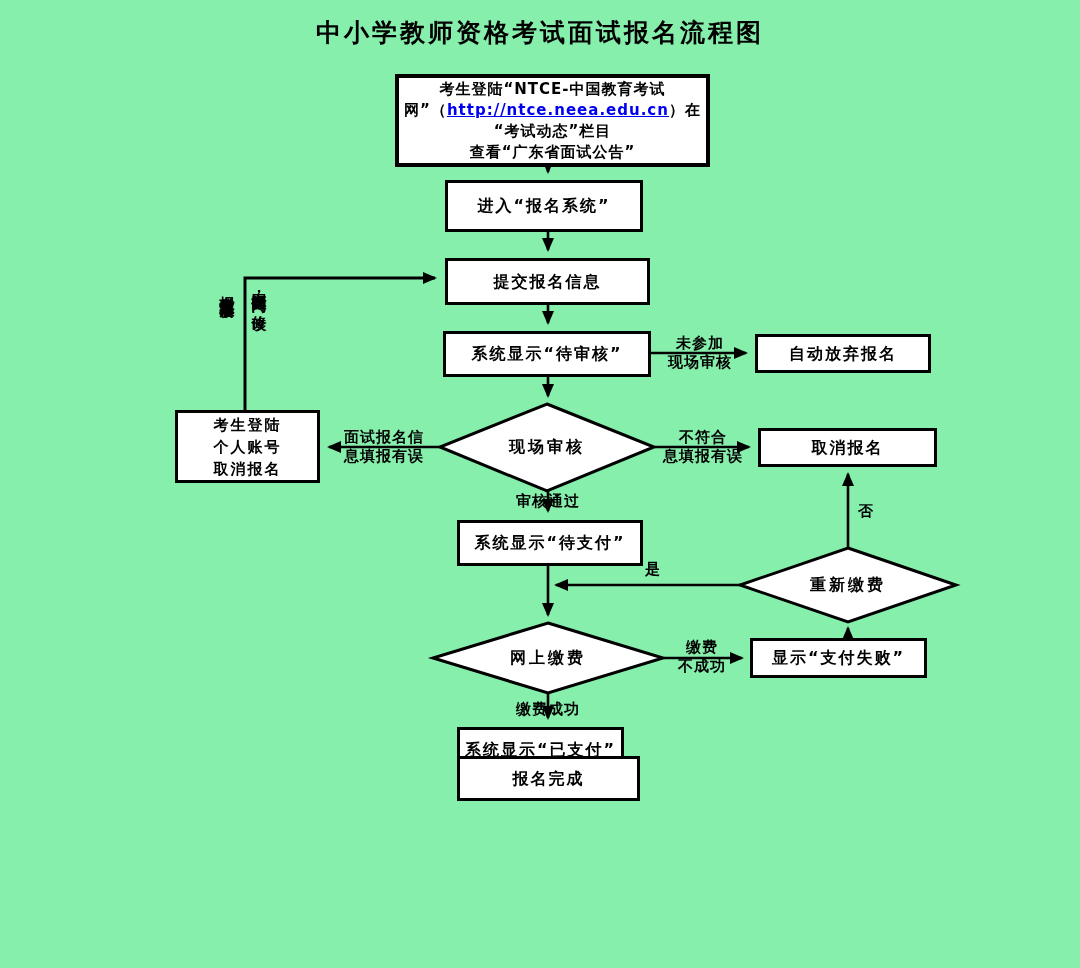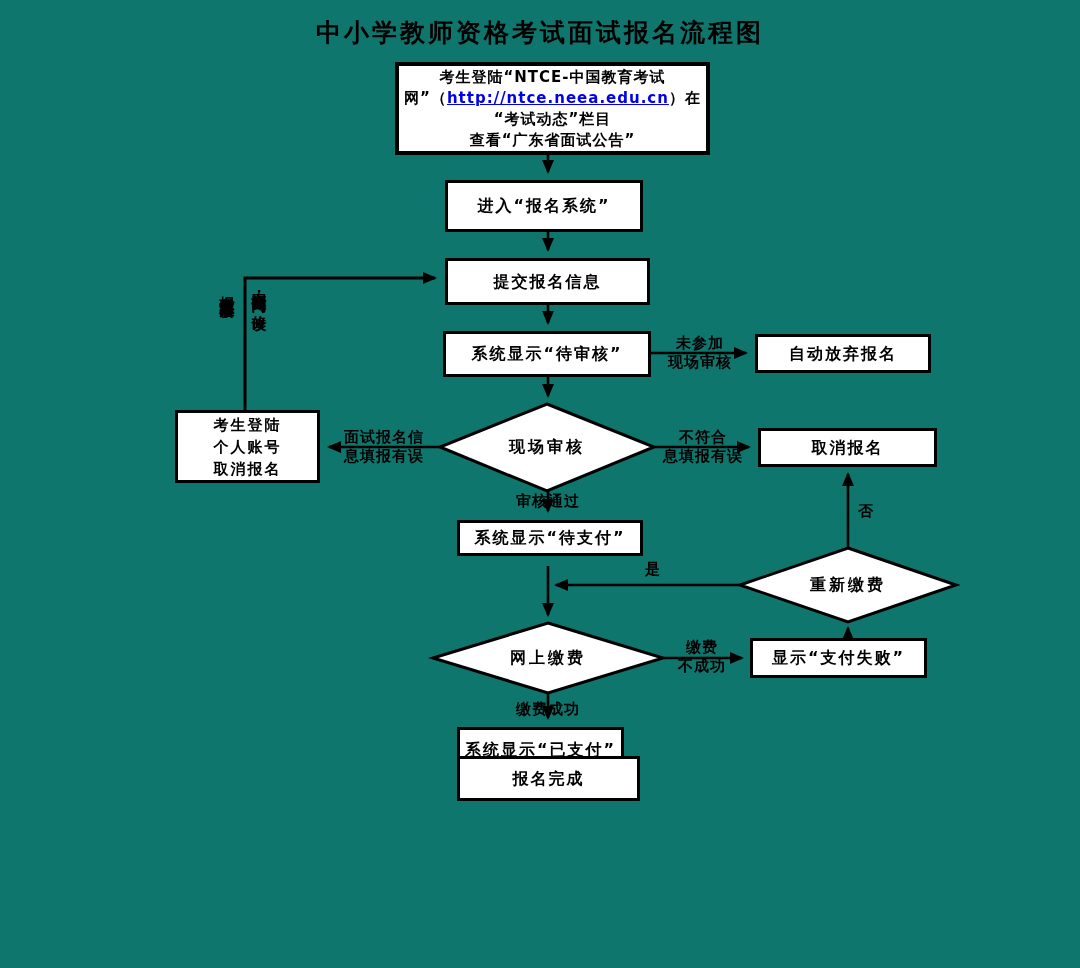--- a/index.html
+++ b/index.html
@@ -1,28 +1,28 @@
 <!DOCTYPE html>
 <html><head>
 <meta charset="utf-8">
 <style>
   html,body{margin:0;padding:0;background:#ffffff;}
   .canvas{
-    position:relative;width:1080px;height:968px;background:#0f766e;
+    position:relative;width:1080px;height:968px;background:#86efac;
     font-family:"DejaVu Sans","Liberation Sans",sans-serif;
     color:#000;overflow:hidden;
   }
   .layer{position:absolute;left:0;top:0;}
   .box{
     position:absolute;background:#fff;border:3px solid #000;
     display:flex;flex-direction:column;align-items:center;justify-content:center;
     font-size:16px;font-weight:bold;letter-spacing:2px;text-align:center;
     box-sizing:border-box;line-height:22px;z-index:2;
   }
-  .box.thick{border-width:4px;}
+  .box.thick{border-width:4px;margin-top:12px;}
   .portal-box{font-size:15px;line-height:21px;letter-spacing:1px;padding:2px 4px;}
   .portal-box a{color:#0000EE;text-decoration:underline;font-weight:bold;}
   .dlabel{
     position:absolute;transform:translate(-50%,-50%);
     font-size:16px;font-weight:bold;letter-spacing:3px;white-space:nowrap;z-index:3;
   }
   .elabel{
     position:absolute;transform:translate(-50%,-50%);
     font-size:15px;font-weight:bold;letter-spacing:1px;text-align:center;
     line-height:19px;white-space:nowrap;z-index:3;
@@ -94,21 +94,21 @@
   <div class="box" style="left:755px;top:334px;width:176px;height:39px;">自动放弃报名</div>
 
   <div class="box" style="left:175px;top:410px;width:145px;height:73px;line-height:22px;font-size:15px;">
     <div>考生登陆</div>
     <div>个人账号</div>
     <div>取消报名</div>
   </div>
 
   <div class="box" style="left:758px;top:428px;width:179px;height:39px;">取消报名</div>
 
-  <div class="box" style="left:457px;top:520px;width:186px;height:36px;">系统显示“待支付”</div>
+  <div class="box" style="left:457px;top:520px;width:186px;height:46px;">系统显示“待支付”</div>
 
   <div class="box" style="left:750px;top:638px;width:177px;height:40px;">显示“支付失败”</div>
 
   <div class="box" style="left:457px;top:727px;width:167px;height:45px;">系统显示“已支付”</div>
 
   <div class="box" style="left:457px;top:756px;width:183px;height:45px;">报名完成</div>
 
   <div class="dlabel" style="left:547px;top:447px;">现场审核</div>
   <div class="dlabel" style="left:848px;top:585px;">重新缴费</div>
   <div class="dlabel" style="left:548px;top:658px;">网上缴费</div>

